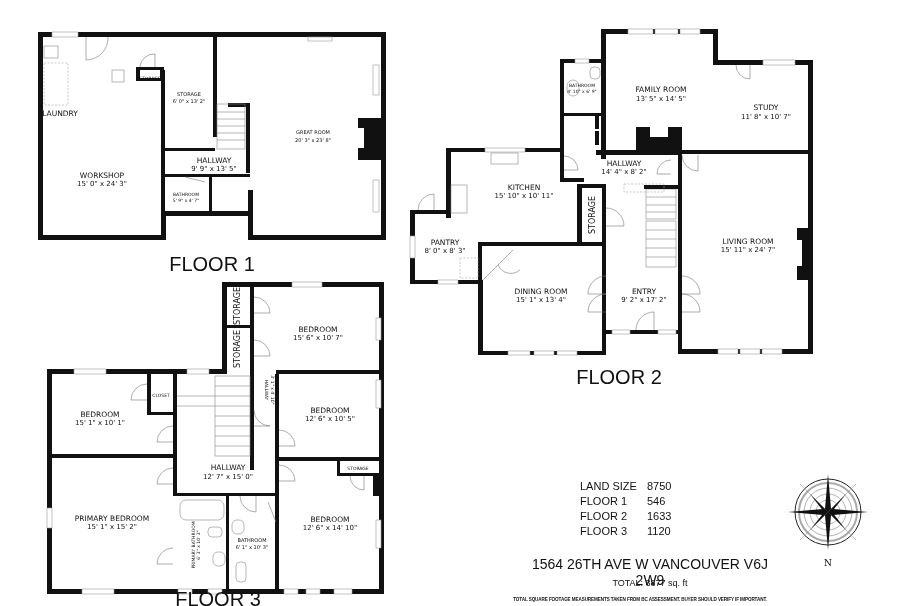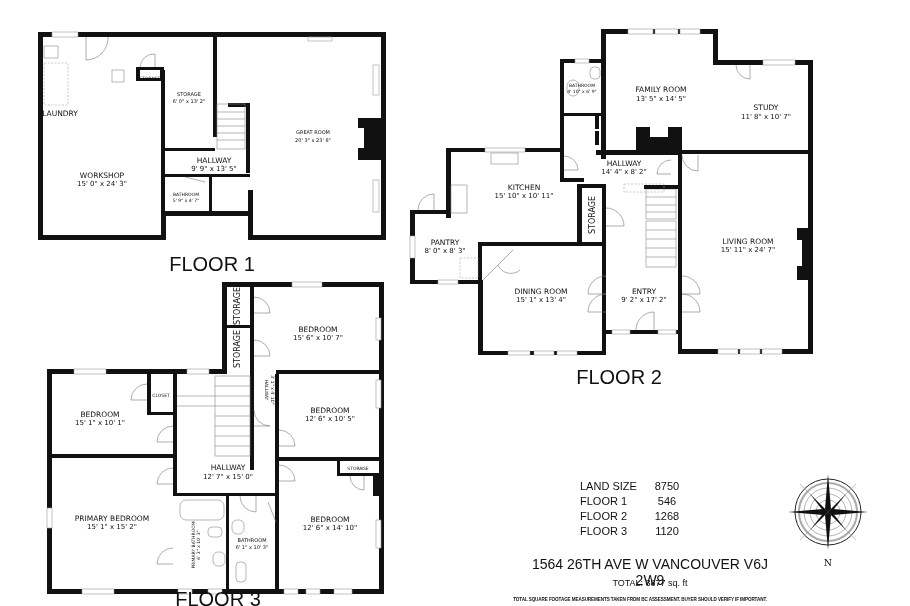--- a/index.html
+++ b/index.html
@@ -14,21 +14,21 @@
   .floor-label { font-family:"Liberation Sans", sans-serif; font-size:20px; fill:#111; text-anchor:middle; }
   .door { fill:none; stroke:#777; stroke-width:0.6; }
   .win { fill:#fff; stroke:#999; stroke-width:0.6; }
   .stair { fill:none; stroke:#888; stroke-width:0.6; }
   .fixture { fill:#fff; stroke:#888; stroke-width:0.6; }
   .dash { fill:none; stroke:#aaa; stroke-width:0.6; stroke-dasharray:2 1.5; }
 
   .info { position:absolute; left:580px; top:478px; font-family:"Liberation Sans", sans-serif; font-size:11px; }
   .info .row { display:flex; height:15px; align-items:center; }
   .info .k { width:67px; }
-  .info .v { width:40px; text-align:center; }
+  .info .v { width:40px; text-align:left; }
   .address { position:absolute; left:520px; top:556px; width:260px; text-align:center; font-size:14px; font-family:"Liberation Sans", sans-serif; }
   .total { position:absolute; left:520px; top:578px; width:260px; text-align:center; font-size:9px; font-family:"Liberation Sans", sans-serif; }
   .disclaimer { position:absolute; left:470px; top:597px; width:340px; text-align:center; font-size:4.6px; font-weight:bold; font-family:"Liberation Sans", sans-serif; letter-spacing:-0.1px; }
   .compass { position:absolute; left:788px; top:474px; width:80px; height:100px; }
 </style>
 </head>
 <body>
 
 <svg class="plan" width="910" height="606" viewBox="0 0 910 606">
 
@@ -316,21 +316,21 @@
   <div class="row">
     <span class="k">LAND SIZE</span>
     <span class="v">8750</span>
   </div>
   <div class="row">
     <span class="k">FLOOR 1</span>
     <span class="v">546</span>
   </div>
   <div class="row">
     <span class="k">FLOOR 2</span>
-    <span class="v">1268</span>
+    <span class="v">1633</span>
   </div>
   <div class="row">
     <span class="k">FLOOR 3</span>
     <span class="v">1120</span>
   </div>
 </div>
 
 <div class="address">1564 26TH AVE W VANCOUVER V6J 2W9</div>
 <div class="total">TOTAL: 3877 sq. ft</div>
 <div class="disclaimer">TOTAL SQUARE FOOTAGE MEASUREMENTS TAKEN FROM BC ASSESSMENT. BUYER SHOULD VERIFY IF IMPORTANT.</div>

